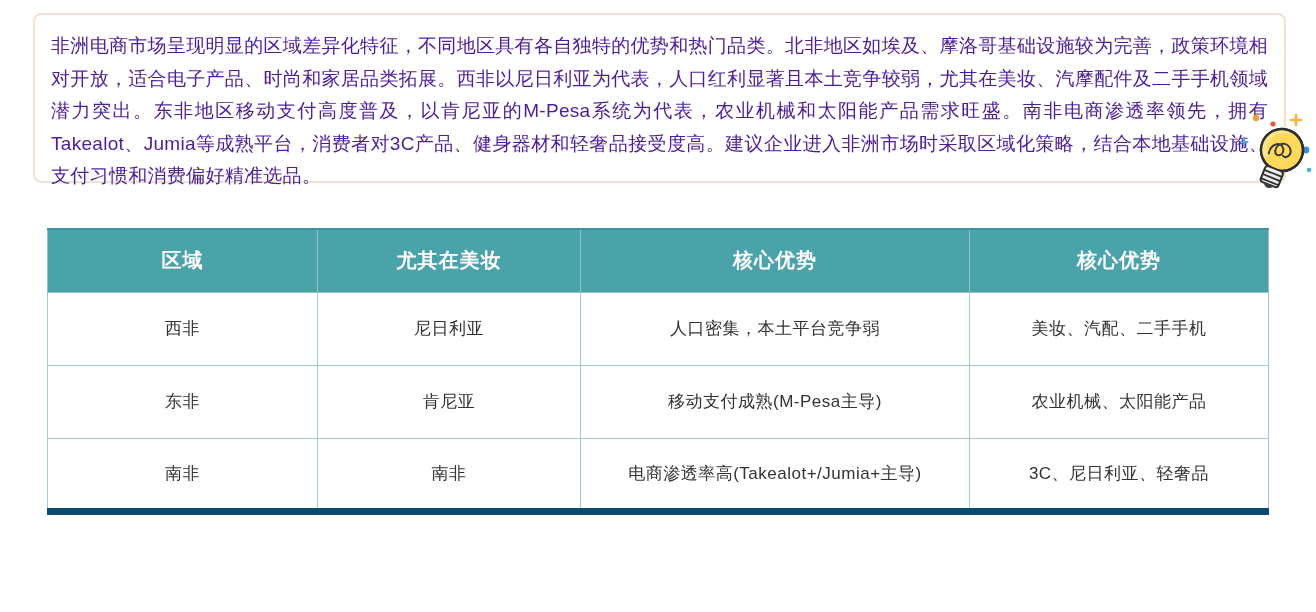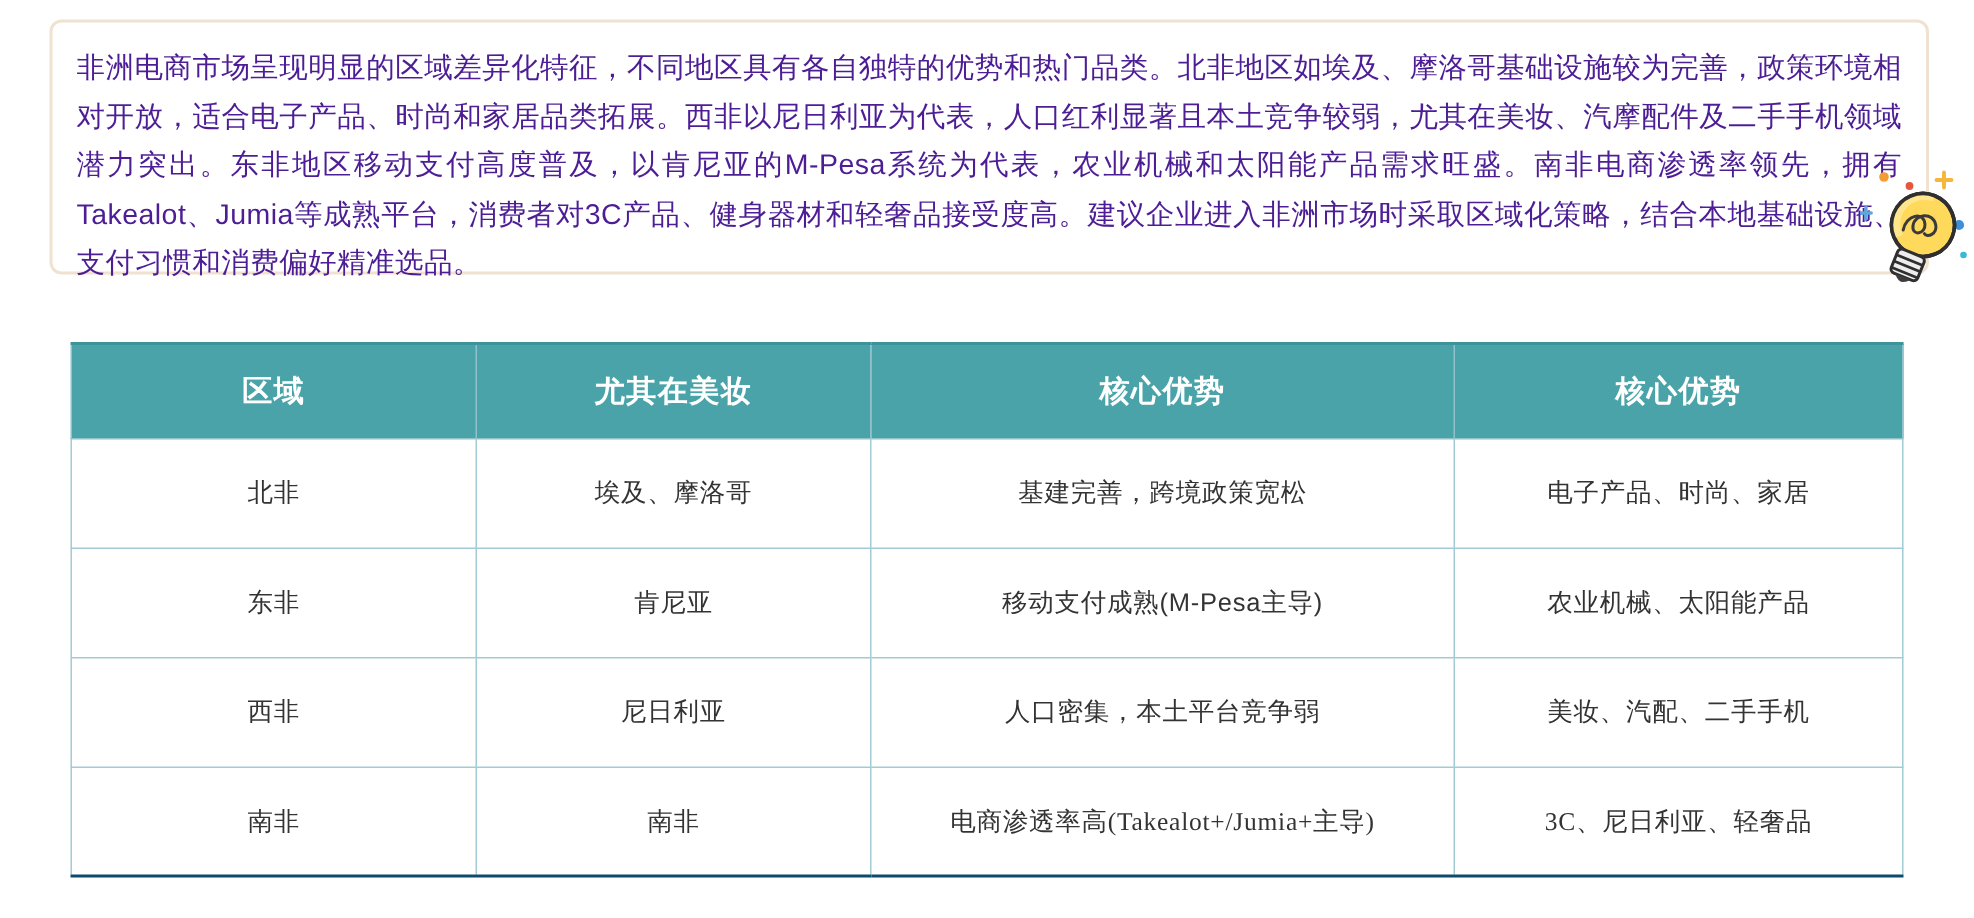--- a/index.html
+++ b/index.html
@@ -60,22 +60,21 @@
     background: #ffffff;
     color: #333333;
     font-size: 17px;
     height: 73px;
     text-align: center;
     vertical-align: middle;
     border: 1px solid #A2CBD5;
     letter-spacing: 0.5px;
   }
   .region-table tr:last-child td {
-    border-bottom: 2px solid #0c4a6e;
-    font-family: Liberation Serif, serif;
+    border-bottom: 7px solid #0c4a6e;
   }
 </style>
 </head>
 <body>
 
 <div class="summary-card">
   <p class="summary-text">非洲电商市场呈现明显的区域差异化特征，不同地区具有各自独特的优势和热门品类。北非地区如埃及、摩洛哥基础设施较为完善，政策环境相对开放，适合电子产品、时尚和家居品类拓展。西非以尼日利亚为代表，人口红利显著且本土竞争较弱，尤其在美妆、汽摩配件及二手手机领域潜力突出。东非地区移动支付高度普及，以肯尼亚的M-Pesa系统为代表，农业机械和太阳能产品需求旺盛。南非电商渗透率领先，拥有Takealot、Jumia等成熟平台，消费者对3C产品、健身器材和轻奢品接受度高。建议企业进入非洲市场时采取区域化策略，结合本地基础设施、支付习惯和消费偏好精准选品。</p>
 </div>
 
 <svg class="bulb-icon" viewBox="0 0 76 100" xmlns="http://www.w3.org/2000/svg">
@@ -110,36 +109,30 @@
   <thead>
     <tr>
       <th>区域</th>
       <th>尤其在美妆</th>
       <th>核心优势</th>
       <th>核心优势</th>
     </tr>
   </thead>
   <tbody>
     <tr>
-      <td>北非</td>
-      <td>埃及、摩洛哥</td>
-      <td>基建完善，跨境政策宽松</td>
-      <td>电子产品、时尚、家居</td>
+      <td>西非</td>
+      <td>尼日利亚</td>
+      <td>人口密集，本土平台竞争弱</td>
+      <td>美妆、汽配、二手手机</td>
     </tr>
     <tr>
       <td>东非</td>
       <td>肯尼亚</td>
       <td>移动支付成熟(M-Pesa主导)</td>
       <td>农业机械、太阳能产品</td>
-    </tr>
-    <tr>
-      <td>西非</td>
-      <td>尼日利亚</td>
-      <td>人口密集，本土平台竞争弱</td>
-      <td>美妆、汽配、二手手机</td>
     </tr>
     <tr>
       <td>南非</td>
       <td>南非</td>
       <td>电商渗透率高(Takealot+/Jumia+主导)</td>
       <td>3C、尼日利亚、轻奢品</td>
     </tr>
   </tbody>
 </table>
 

